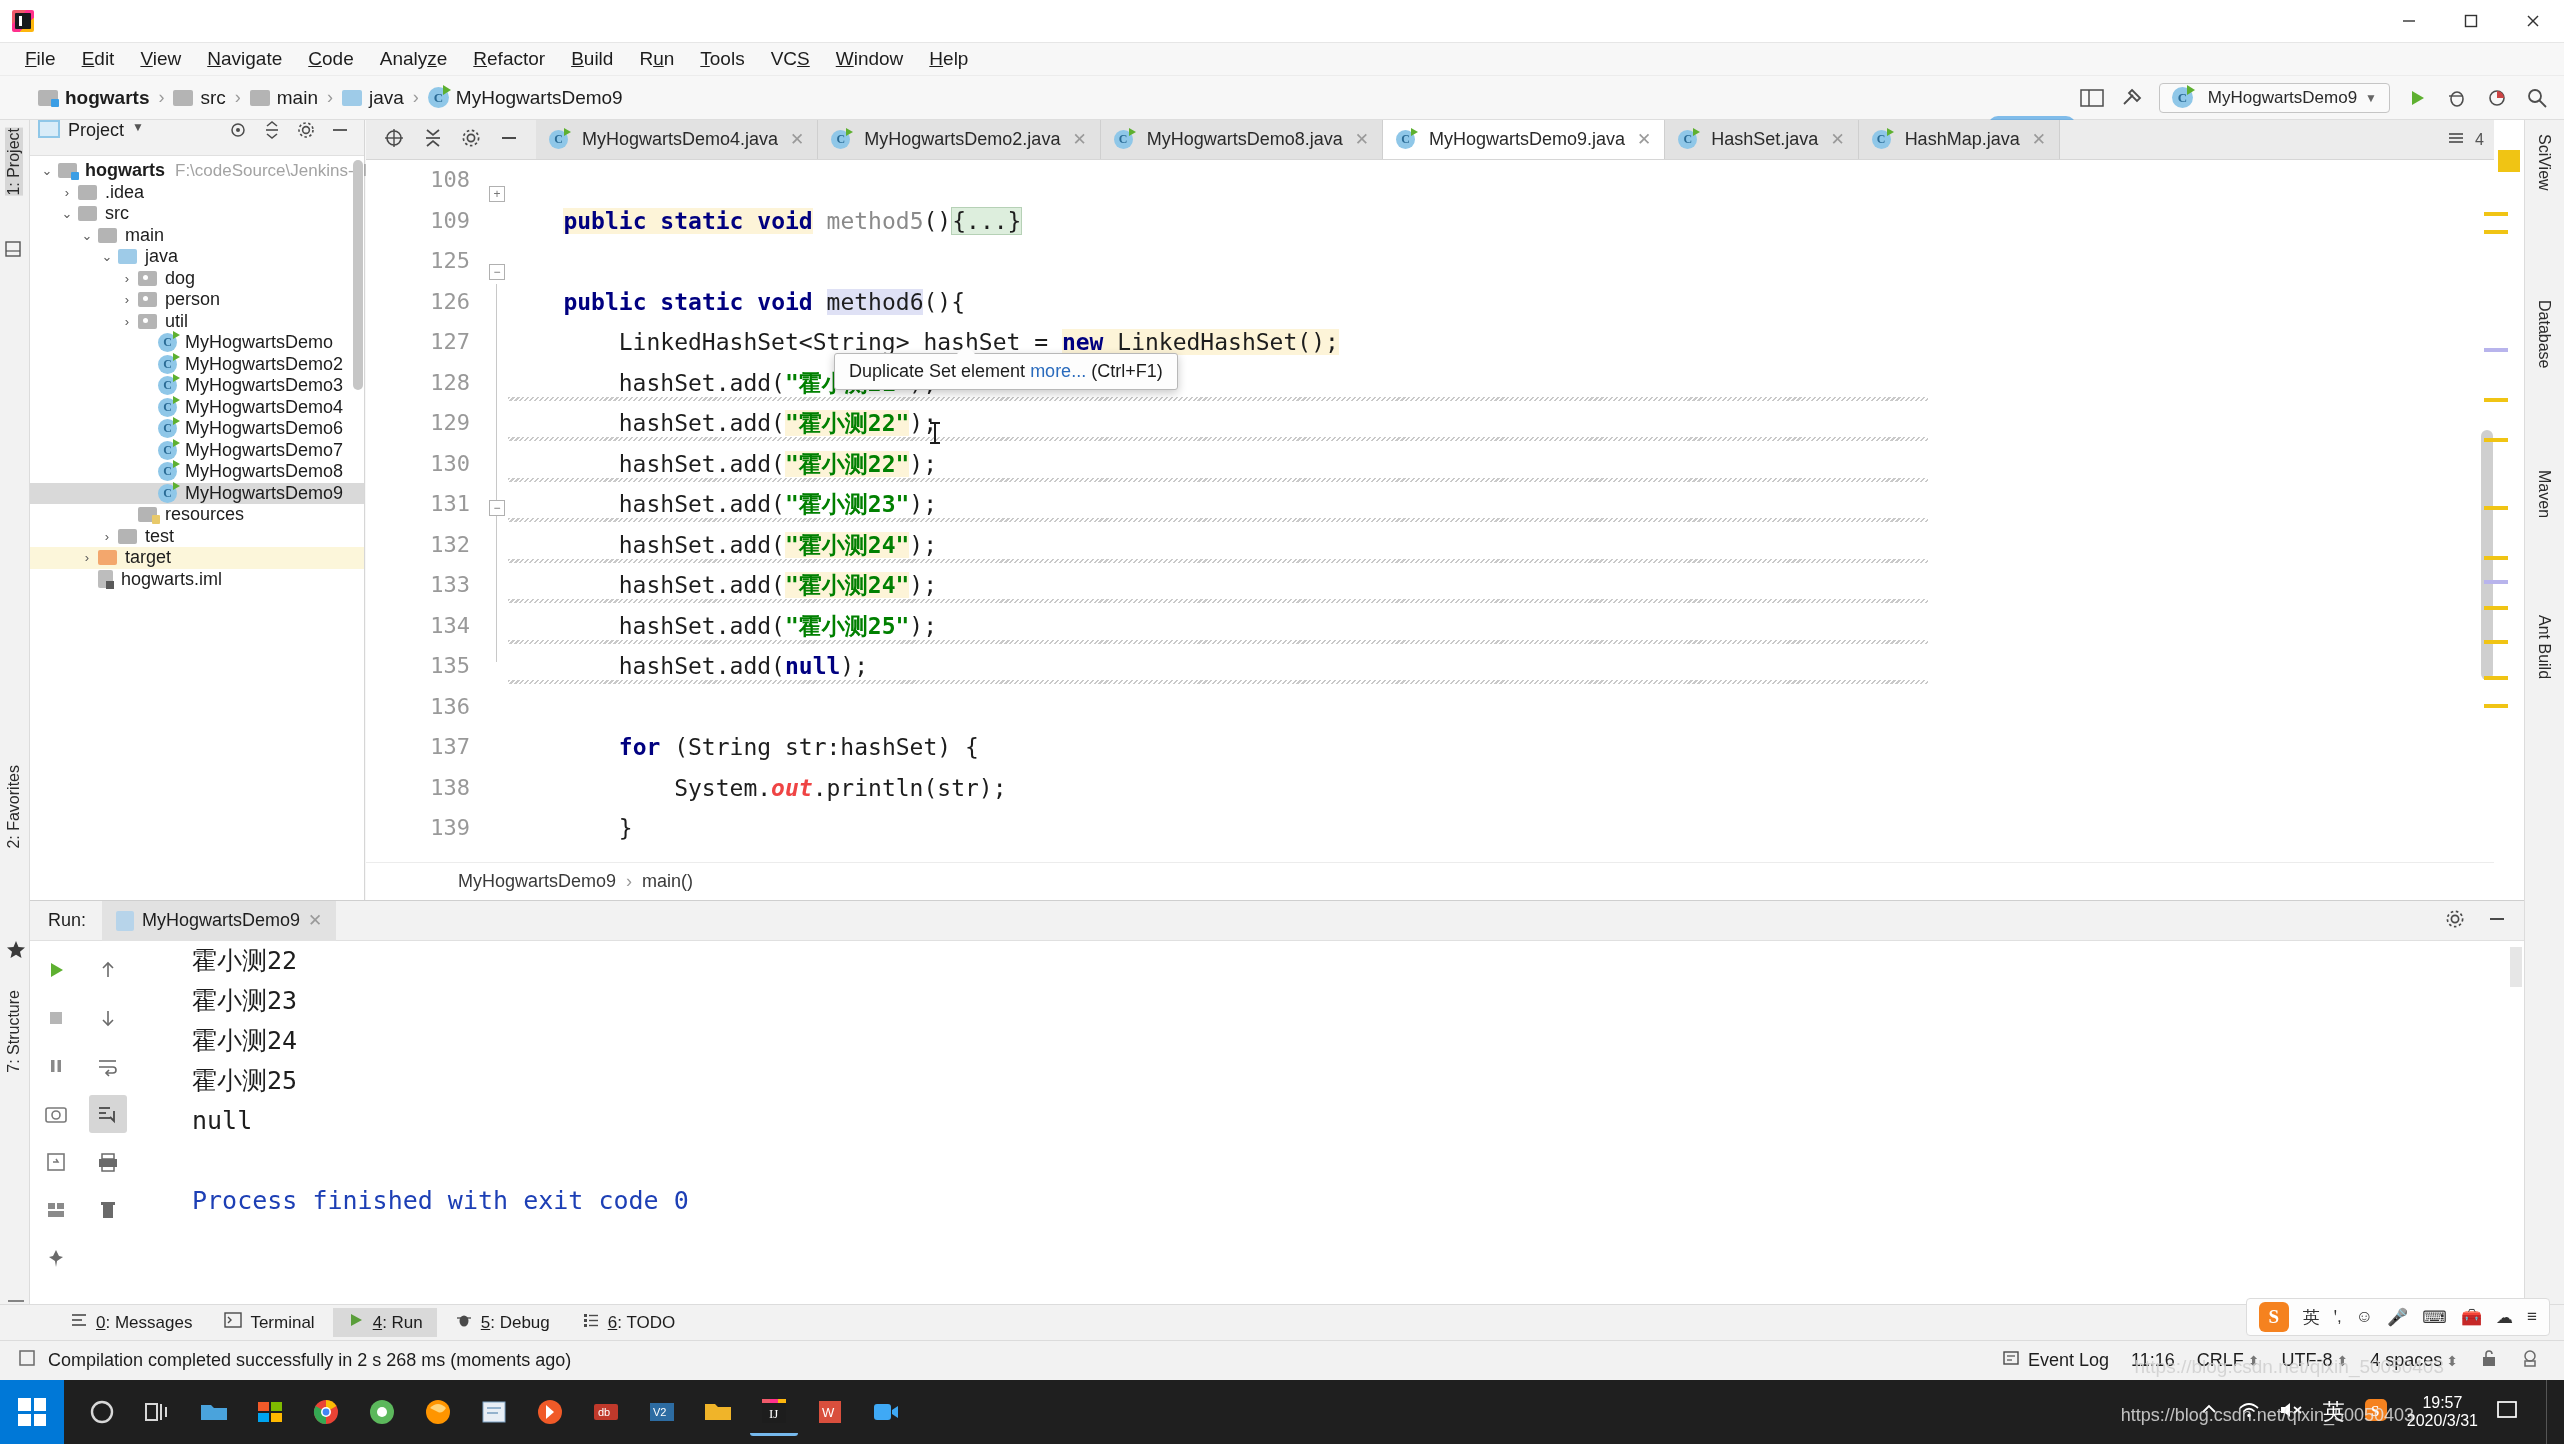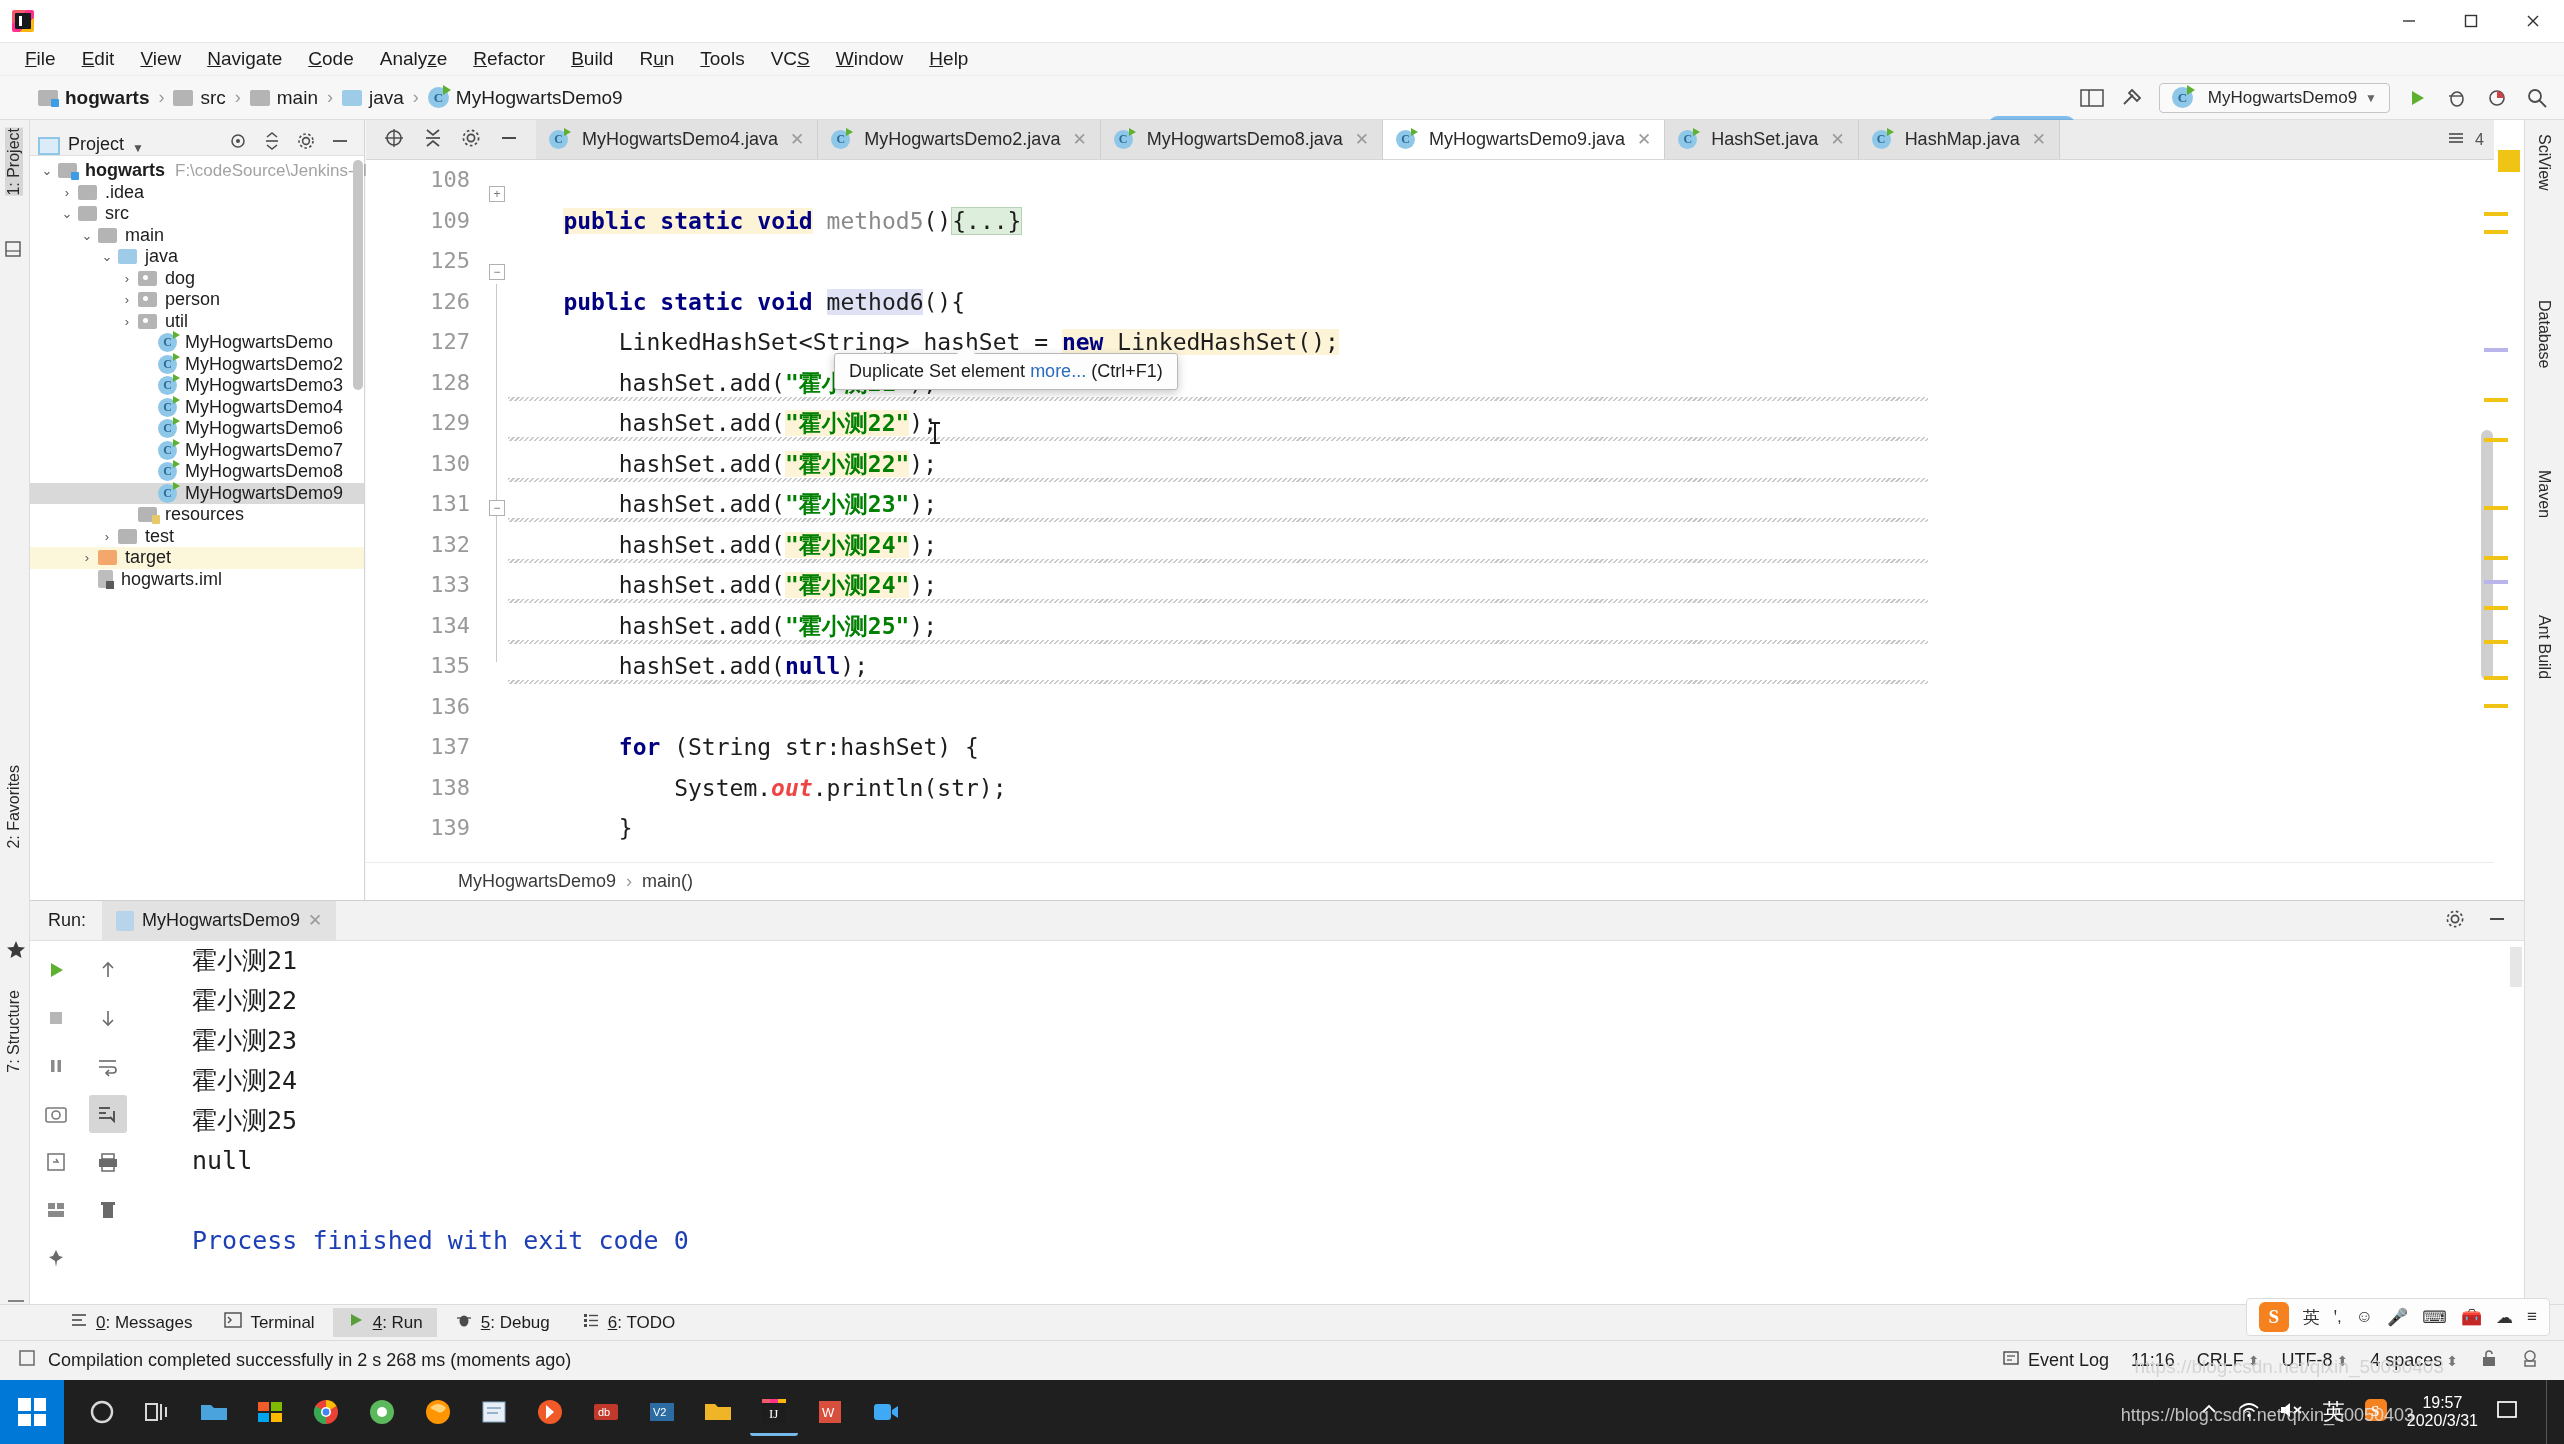--- a/index.html
+++ b/index.html
@@ -103,21 +103,21 @@
     display: flex; align-items: center; gap: 6px;
   }
   .vlabel.active { background: #d6d6d6; }
 
   
   .project-panel {
     position: absolute; left: 30px; top: 120px; width: 335px; height: 780px;
     background: #ffffff; border-right: 1px solid #d6d6d6;
   }
   .panel-header {
-    height: 36px; background: #f2f2f2; display: flex; align-items: flex-end;
+    height: 36px; background: #f2f2f2; display: flex; align-items: flex-start;
     padding: 0 8px; border-bottom: 1px solid #e0e0e0; gap: 8px;
   }
   .panel-title { font-size: 18px; color: #1d1d1d; }
   .panel-hdr-icons { margin-left: auto; display: flex; align-items: center; gap: 14px; padding-right: 6px; }
   .tree { padding-top: 4px; font-size: 18px; color: #1d1d1d; }
   .tree-row {
     display: flex; align-items: center; height: 21.5px; white-space: nowrap; padding-right: 4px;
   }
   .tree-row.selected { background: #d9d9d9; }
   .tree-row.highlight { background: #fcf6da; }
@@ -871,21 +871,20 @@
         <div class="rt-btn">
           <svg width="22" height="22" viewBox="0 0 22 22">
               <rect x="6" y="6" width="10" height="13" fill="#6a6a6a"></rect>
               <rect x="4" y="3" width="14" height="3" fill="#6a6a6a"></rect>
             </svg>
         </div>
       </div>
     </div>
 
     <div class="console" id="console-out">
-        <div class="line">霍小测21</div>
         <div class="line">霍小测22</div>
         <div class="line">霍小测23</div>
         <div class="line">霍小测24</div>
         <div class="line">霍小测25</div>
         <div class="line">null</div>
         <div class="line"> </div>
         <div class="line exit">Process finished with exit code 0</div>
       </div>
     <div class="console-scroll"></div>
   </div>

